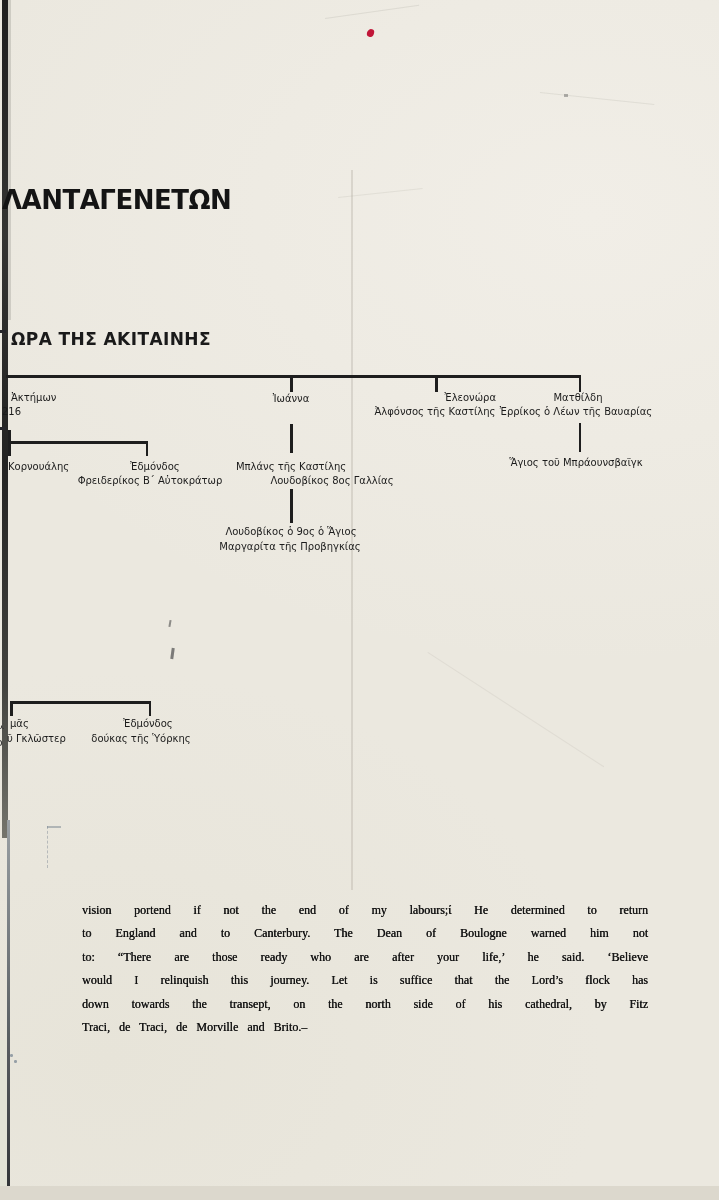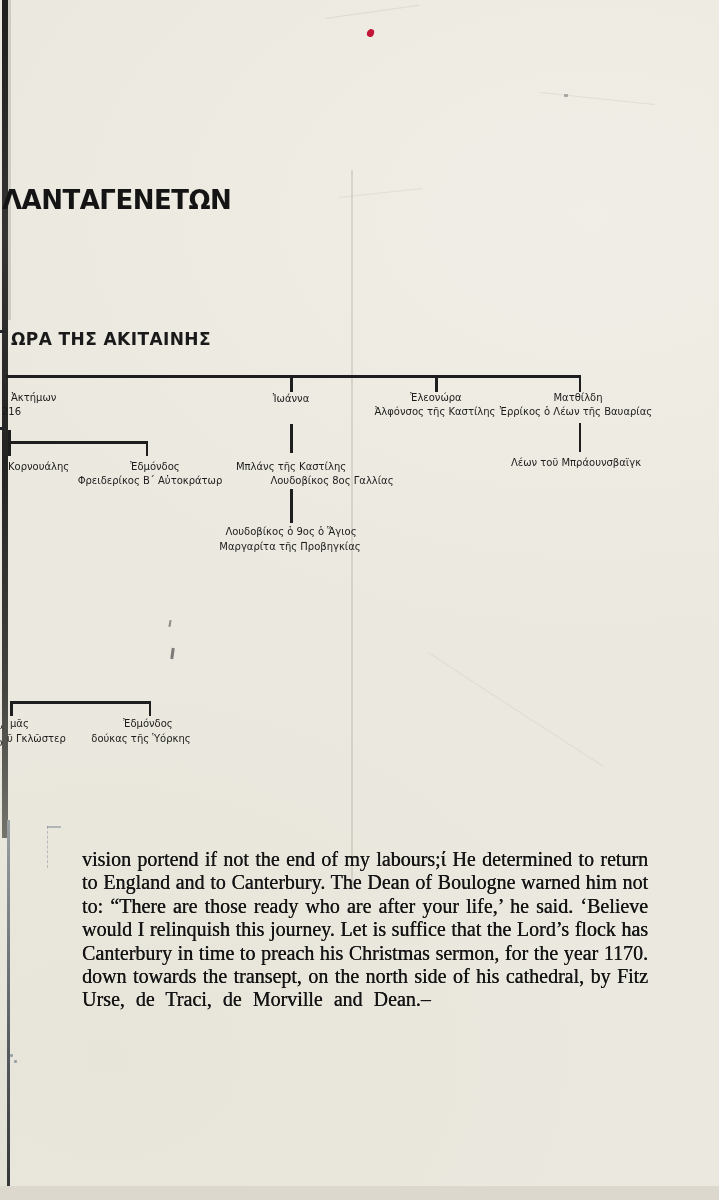--- a/index.html
+++ b/index.html
@@ -28,22 +28,22 @@
   .red-dot{position:absolute;left:367px;top:29px;width:7px;height:8px;border-radius:60% 40% 55% 45%;transform:rotate(12deg);}
   .blue-dot{position:absolute;width:2.5px;height:2.5px;border-radius:50%;background:#6a7a8a;opacity:.65;}
   
   .title{position:absolute;left:2px;top:185px;font-weight:700;font-size:26px;letter-spacing:-0.5px;color:#141414;white-space:nowrap;}
   .subtitle{position:absolute;left:11px;top:329px;font-weight:700;font-size:17px;letter-spacing:.4px;color:#1a1a1a;white-space:nowrap;}
   .lbl{position:absolute;font-size:10px;line-height:1.18;color:#1b1b1b;white-space:nowrap;}
   .lbl.c{text-align:center;}
   .tline{position:absolute;background:#1e1e1e;}
   .edgefrag{position:absolute;color:#3b3b3b;font-size:11px;width:7px;overflow:hidden;}
   
-  .para{position:absolute;left:82px;top:848px;width:566px;
-    font-family:"Liberation Serif", serif;font-size:20px;line-height:23.4px;color:#141414;
+  .para{position:absolute;left:82px;top:899px;width:566px;
+    font-family:"Liberation Serif", serif;font-size:12px;line-height:23.4px;color:#141414;
     text-shadow:.3px 0 0 currentColor;}
   .pline{text-align:justify;text-align-last:justify;}
   .pline.last{text-align-last:left;word-spacing:6px;}
 </style>
 </head>
 <body>
 
 <div class="page">
 
   <div class="edge-dark"></div>
@@ -83,45 +83,44 @@
   <div class="tline" style="left:578.5px;top:423px;width:2.5px;height:29px;"></div>
   <div class="tline" style="left:290px;top:489px;width:2.5px;height:34px;"></div>
 
   <div class="tline" style="left:10px;top:701px;width:141px;height:2.5px;"></div>
   <div class="tline" style="left:10px;top:701px;width:2.5px;height:15px;"></div>
   <div class="tline" style="left:148.5px;top:701px;width:2.5px;height:15px;"></div>
 
   <span class="lbl" style="left:11px;top:392px;">Ἀκτήμων</span>
   <span class="lbl" style="left:2px;top:406px;">216</span>
   <span class="lbl c" style="left:231px;top:393px;width:120px;">Ἰωάννα</span>
-  <span class="lbl c" style="left:376px;top:392px;width:120px;">Ἐλεονώρα</span>
+  <span class="lbl c" style="left:376px;top:392px;width:120px;text-align:right;">Ἐλεονώρα</span>
   <span class="lbl c" style="left:345px;top:406px;width:180px;">Ἀλφόνσος τῆς Καστίλης</span>
   <span class="lbl c" style="left:518px;top:392px;width:120px;">Ματθίλδη</span>
   <span class="lbl c" style="left:476px;top:406px;width:200px;">Ἐρρίκος ὁ Λέων τῆς Βαυαρίας</span>
 
   <span class="lbl" style="left:8px;top:461px;">Κορνουάλης</span>
   <span class="lbl c" style="left:95px;top:461px;width:120px;">Ἐδμόνδος</span>
   <span class="lbl c" style="left:50px;top:475px;width:200px;text-align:center;">Φρειδερίκος Β΄ Αὐτοκράτωρ</span>
   <span class="lbl c" style="left:211px;top:461px;width:160px;">Μπλάνς τῆς Καστίλης</span>
   <span class="lbl c" style="left:202px;top:475px;width:180px;margin-left:40px;">Λουδοβίκος 8ος Γαλλίας</span>
-  <span class="lbl c" style="left:476px;top:457px;width:200px;">Λέων τοῦ Μπράουνσβαϊγκ</span>
+  <span class="lbl c" style="left:476px;top:457px;width:200px;">Ἅγιος τοῦ Μπράουνσβαϊγκ</span>
 
   <span class="lbl c" style="left:201px;top:526px;width:180px;">Λουδοβίκος ὁ 9ος ὁ Ἅγιος</span>
   <span class="lbl c" style="left:200px;top:541px;width:180px;">Μαργαρίτα τῆς Προβηγκίας</span>
 
   <span class="edgefrag" style="left:-3px;top:719px;">ω</span>
   <span class="edgefrag" style="left:-4px;top:736px;">οι</span>
   <span class="lbl" style="left:10px;top:718px;">μᾶς</span>
   <span class="lbl" style="left:7px;top:733px;">ῦ Γκλῶστερ</span>
   <span class="lbl c" style="left:88px;top:718px;width:120px;">Ἐδμόνδος</span>
   <span class="lbl c" style="left:51px;top:733px;width:180px;">δούκας τῆς Ὑόρκης</span>
 
   <div class="para">
     <div class="pline">vision portend if not the end of my labours;ί He determined to return</div>
     <div class="pline">to England and to Canterbury. The Dean of Boulogne warned him not</div>
     <div class="pline">to: “There are those ready who are after your life,’ he said. ‘Believe</div>
     <div class="pline">would I relinquish this journey. Let is suffice that the Lord’s flock has</div>
-    <div class="pline">Canterbury in time to preach his Christmas sermon, for the year 1170.</div>
     <div class="pline">down towards the transept, on the north side of his cathedral, by Fitz</div>
-    <div class="pline last">Urse, de Traci, de Morville and Dean.–</div>
+    <div class="pline last">Traci, de Traci, de Morville and Brito.–</div>
   </div>
 
 </div>
 
 </body></html>

